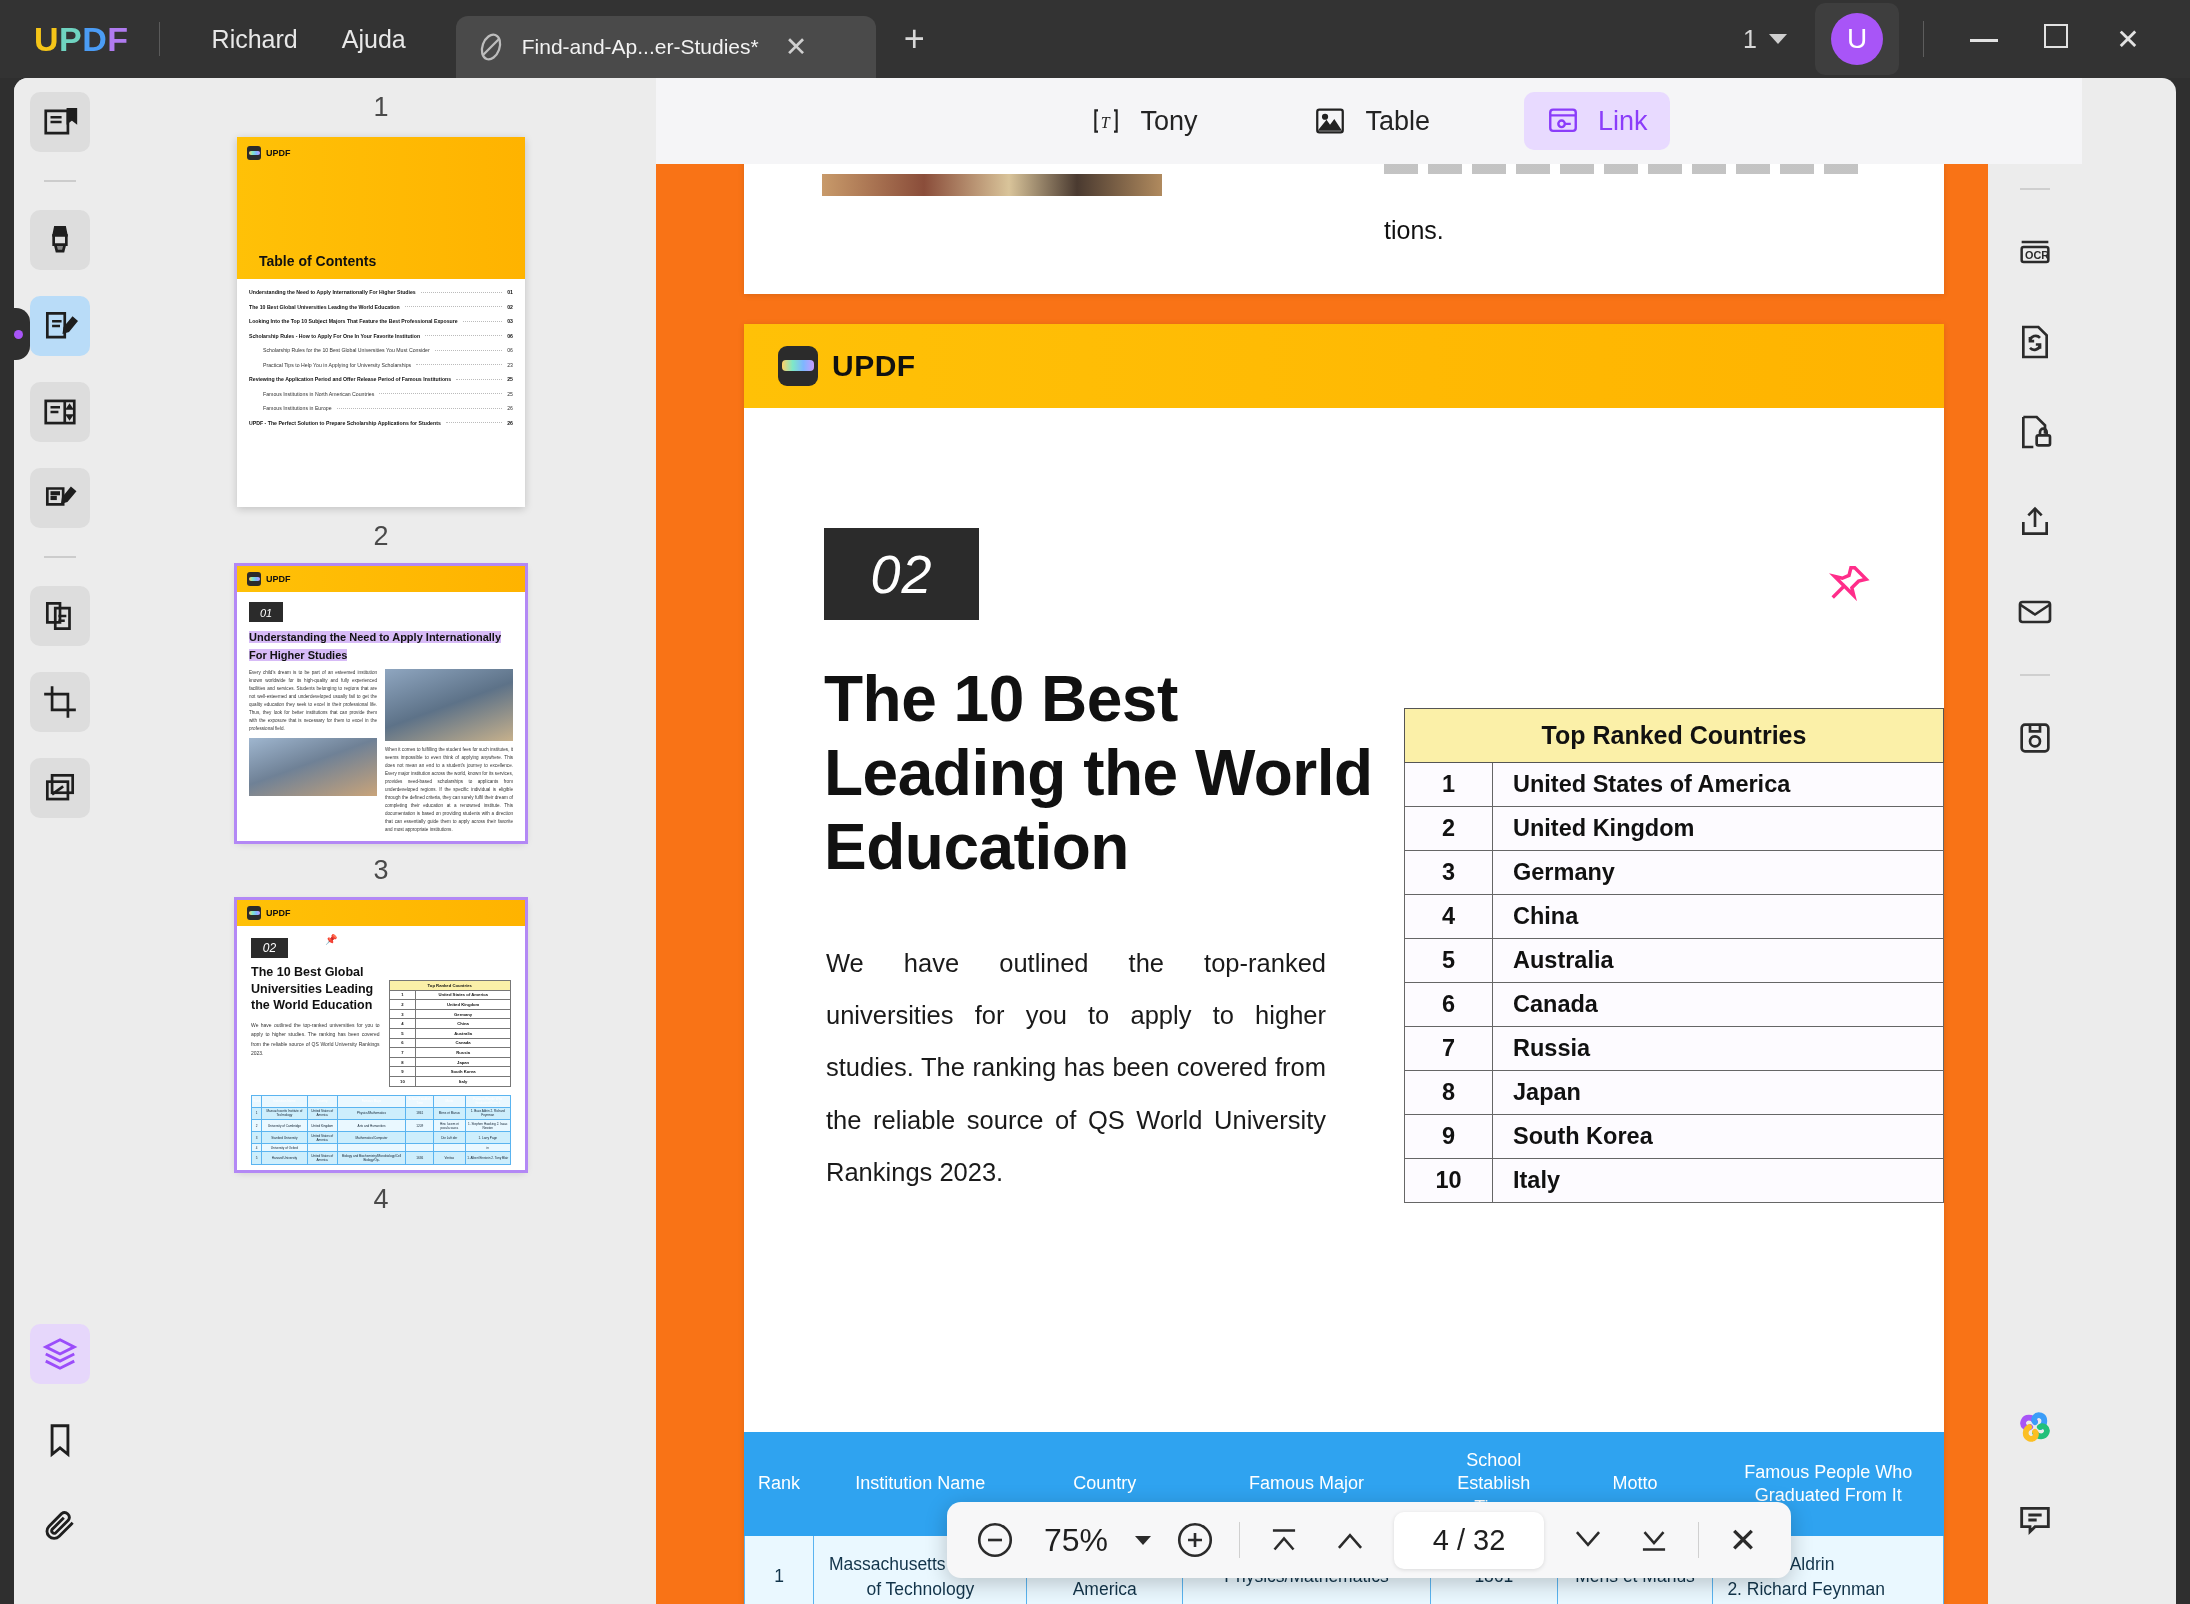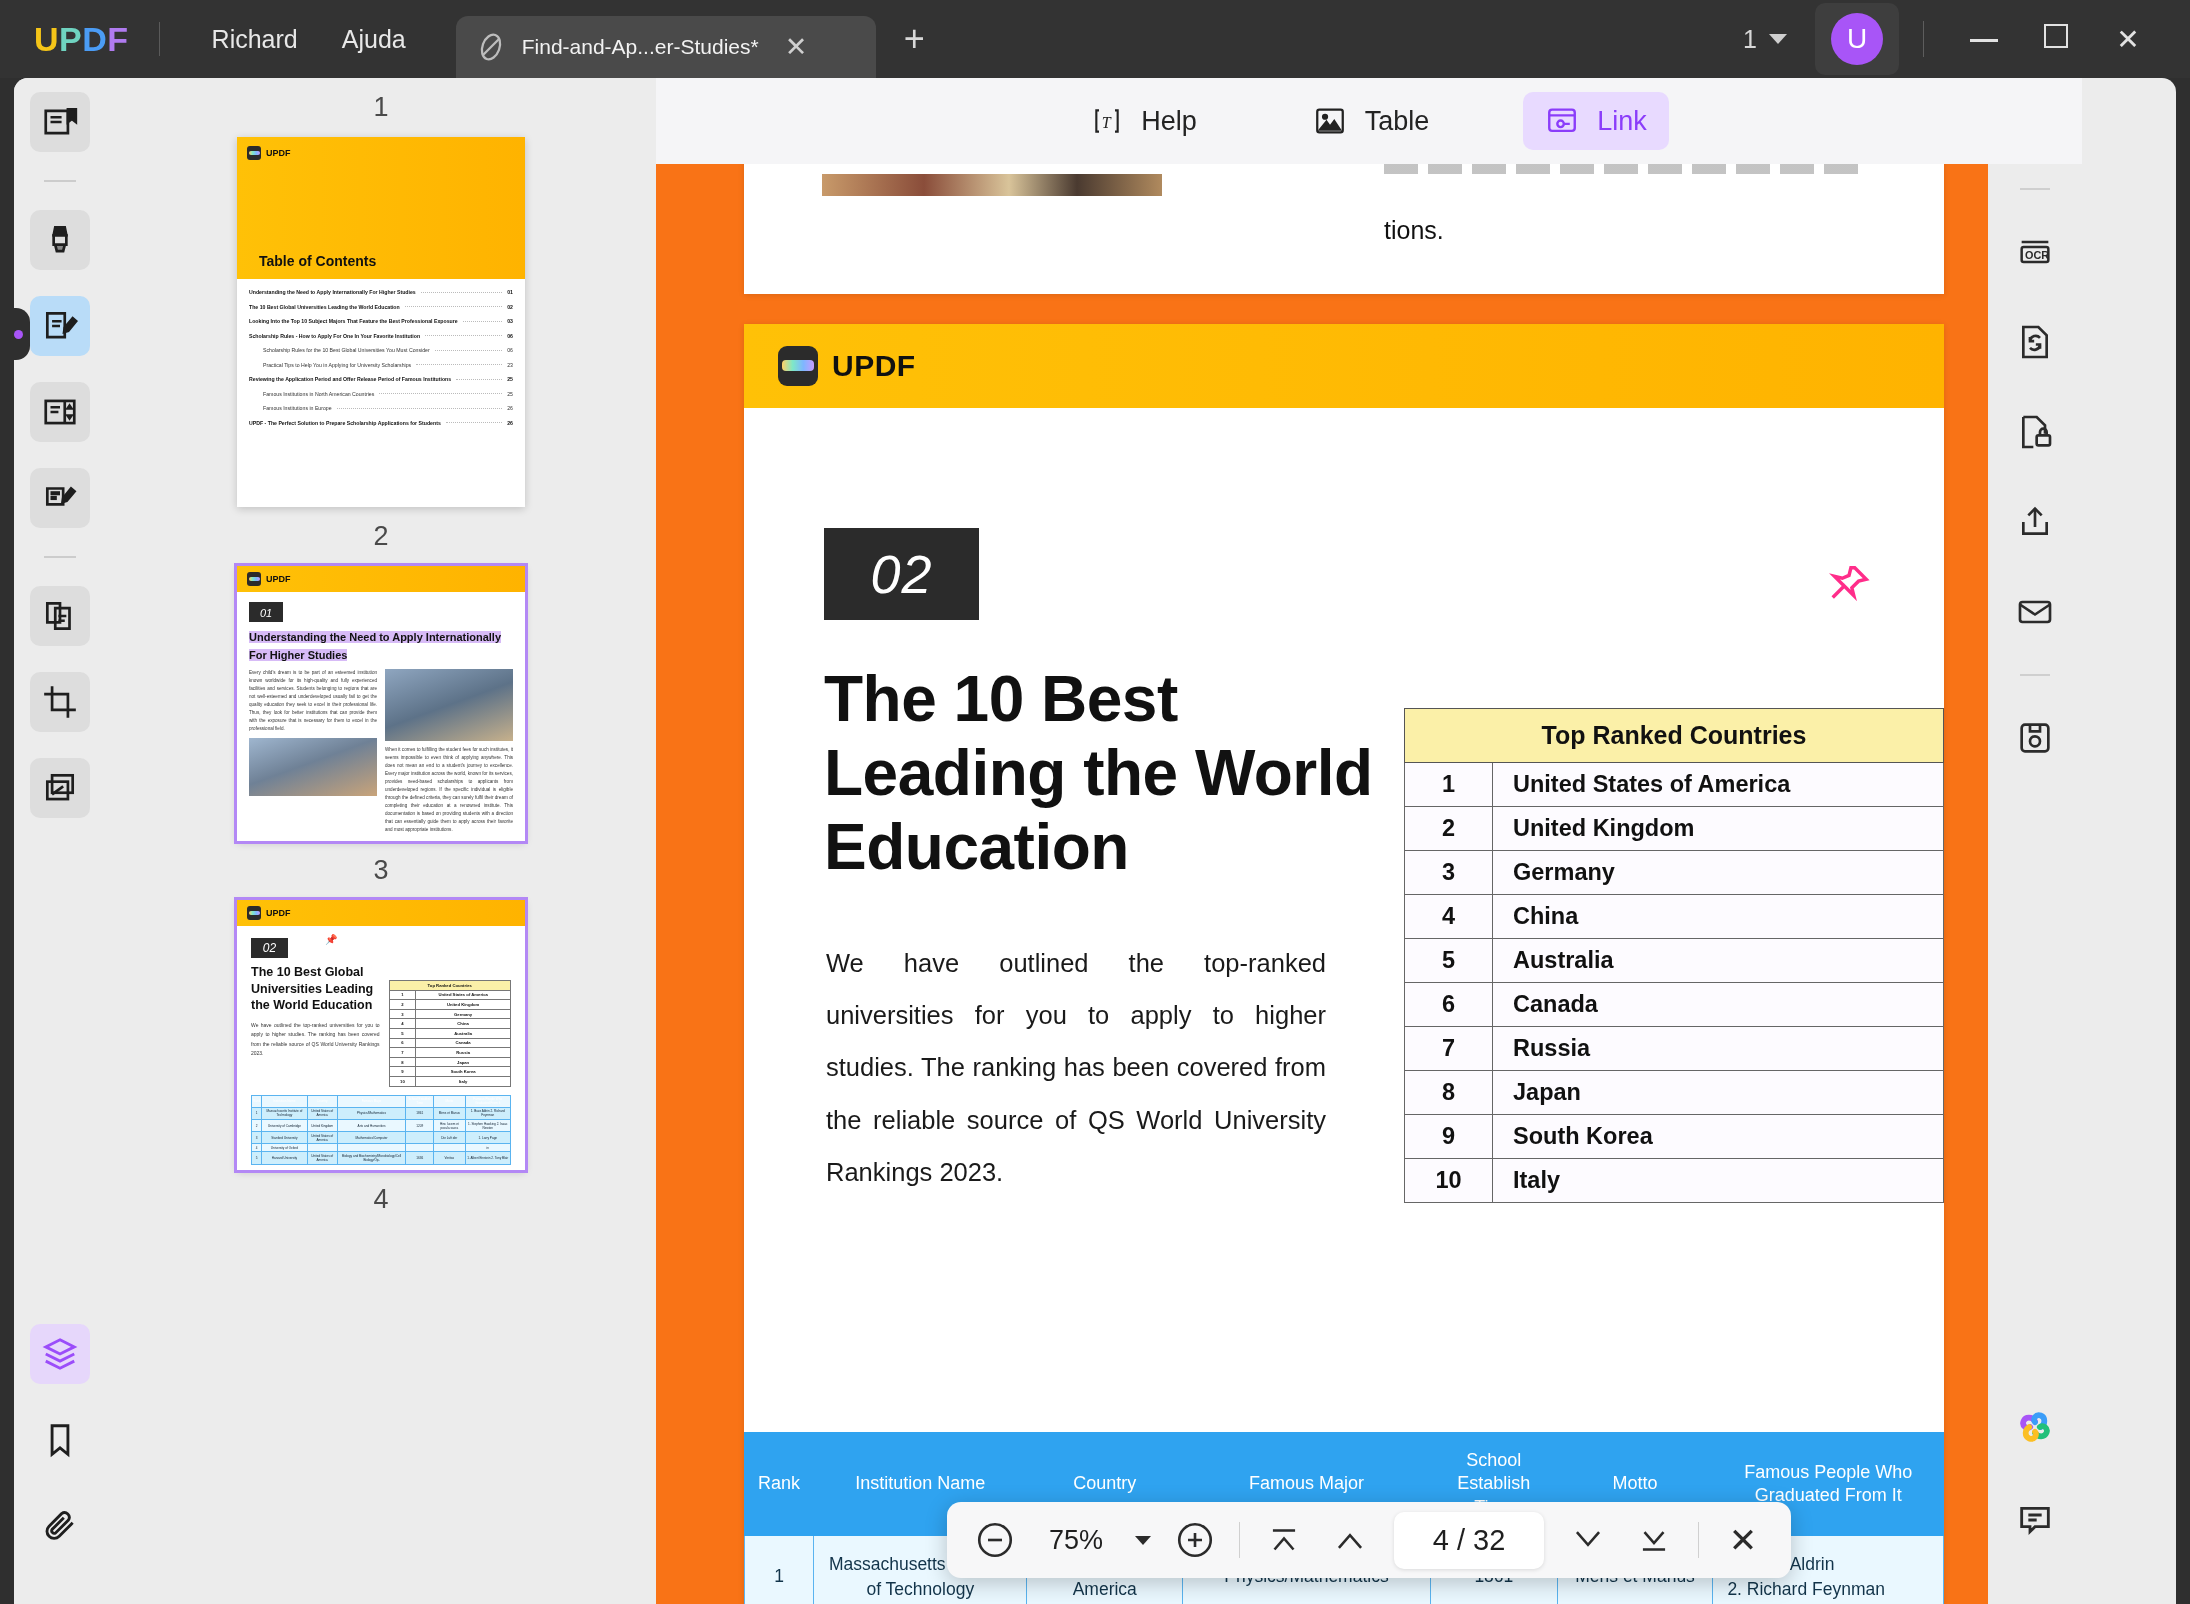--- a/index.html
+++ b/index.html
@@ -206,21 +206,21 @@
   .tbl-uni td.famous { text-align:left; padding-left: 14px; }
 
   
   .zoombar {
     position:absolute; left: 50%; transform: translateX(-50%);
     bottom: 26px; height: 76px; background:#f7f7f8; border-radius: 14px;
     box-shadow: 0 5px 22px rgba(0,0,0,.22);
     display:flex; align-items:center; padding: 0 26px; gap: 22px; z-index: 20;
   }
   .zb-ico { width:44px; height:44px; display:flex; align-items:center; justify-content:center; color:#2b2b2b;}
-  .zb-pct { font-size: 27px; color:#1f1f1f; min-width: 74px; text-align:center;}
+  .zb-pct { font-size: 32px; color:#1f1f1f; min-width: 74px; text-align:center;}
   .zb-caret { width:0;height:0;border-left:8px solid transparent;border-right:8px solid transparent;border-top:9px solid #2b2b2b;}
   .zb-div { width:1px; height:36px; background:#d0d0d0; }
   .zb-page {
     background:#fff; border-radius: 10px; box-shadow: 0 1px 4px rgba(0,0,0,.12);
     font-size: 29px; color:#1f1f1f; padding: 12px 30px; min-width: 150px; text-align:center;
   }
 
   
   .righttools {
     position:absolute; right:0; top:0; width: 94px; height:100%;
@@ -580,21 +580,21 @@
   </div>
 
   <div class="viewer">
 
     <div class="viewer-toolbar">
       <div class="vt-btn">
         <svg width="32" height="32" viewBox="0 0 24 24" fill="none" stroke="#222" stroke-width="1.6">
           <path d="M6 4H4v16h2M18 4h2v16h-2"></path>
           <text x="8" y="17" font-size="12" font-style="italic" font-family="serif" fill="#222" stroke="none">T</text>
         </svg>
-        <span>Help</span>
+        <span>Tony</span>
       </div>
       <div class="vt-btn">
         <svg width="34" height="34" viewBox="0 0 24 24" fill="none" stroke="#222" stroke-width="1.6">
           <rect x="3" y="4" width="18" height="16" rx="1.5"></rect>
           <circle cx="8.5" cy="9" r="1.4" fill="#222"></circle>
           <path d="M5 18l4.5-5.5L12 16l3-4 4 6z" fill="#222"></path>
         </svg>
         <span>Table</span>
       </div>
       <div class="vt-btn on">

